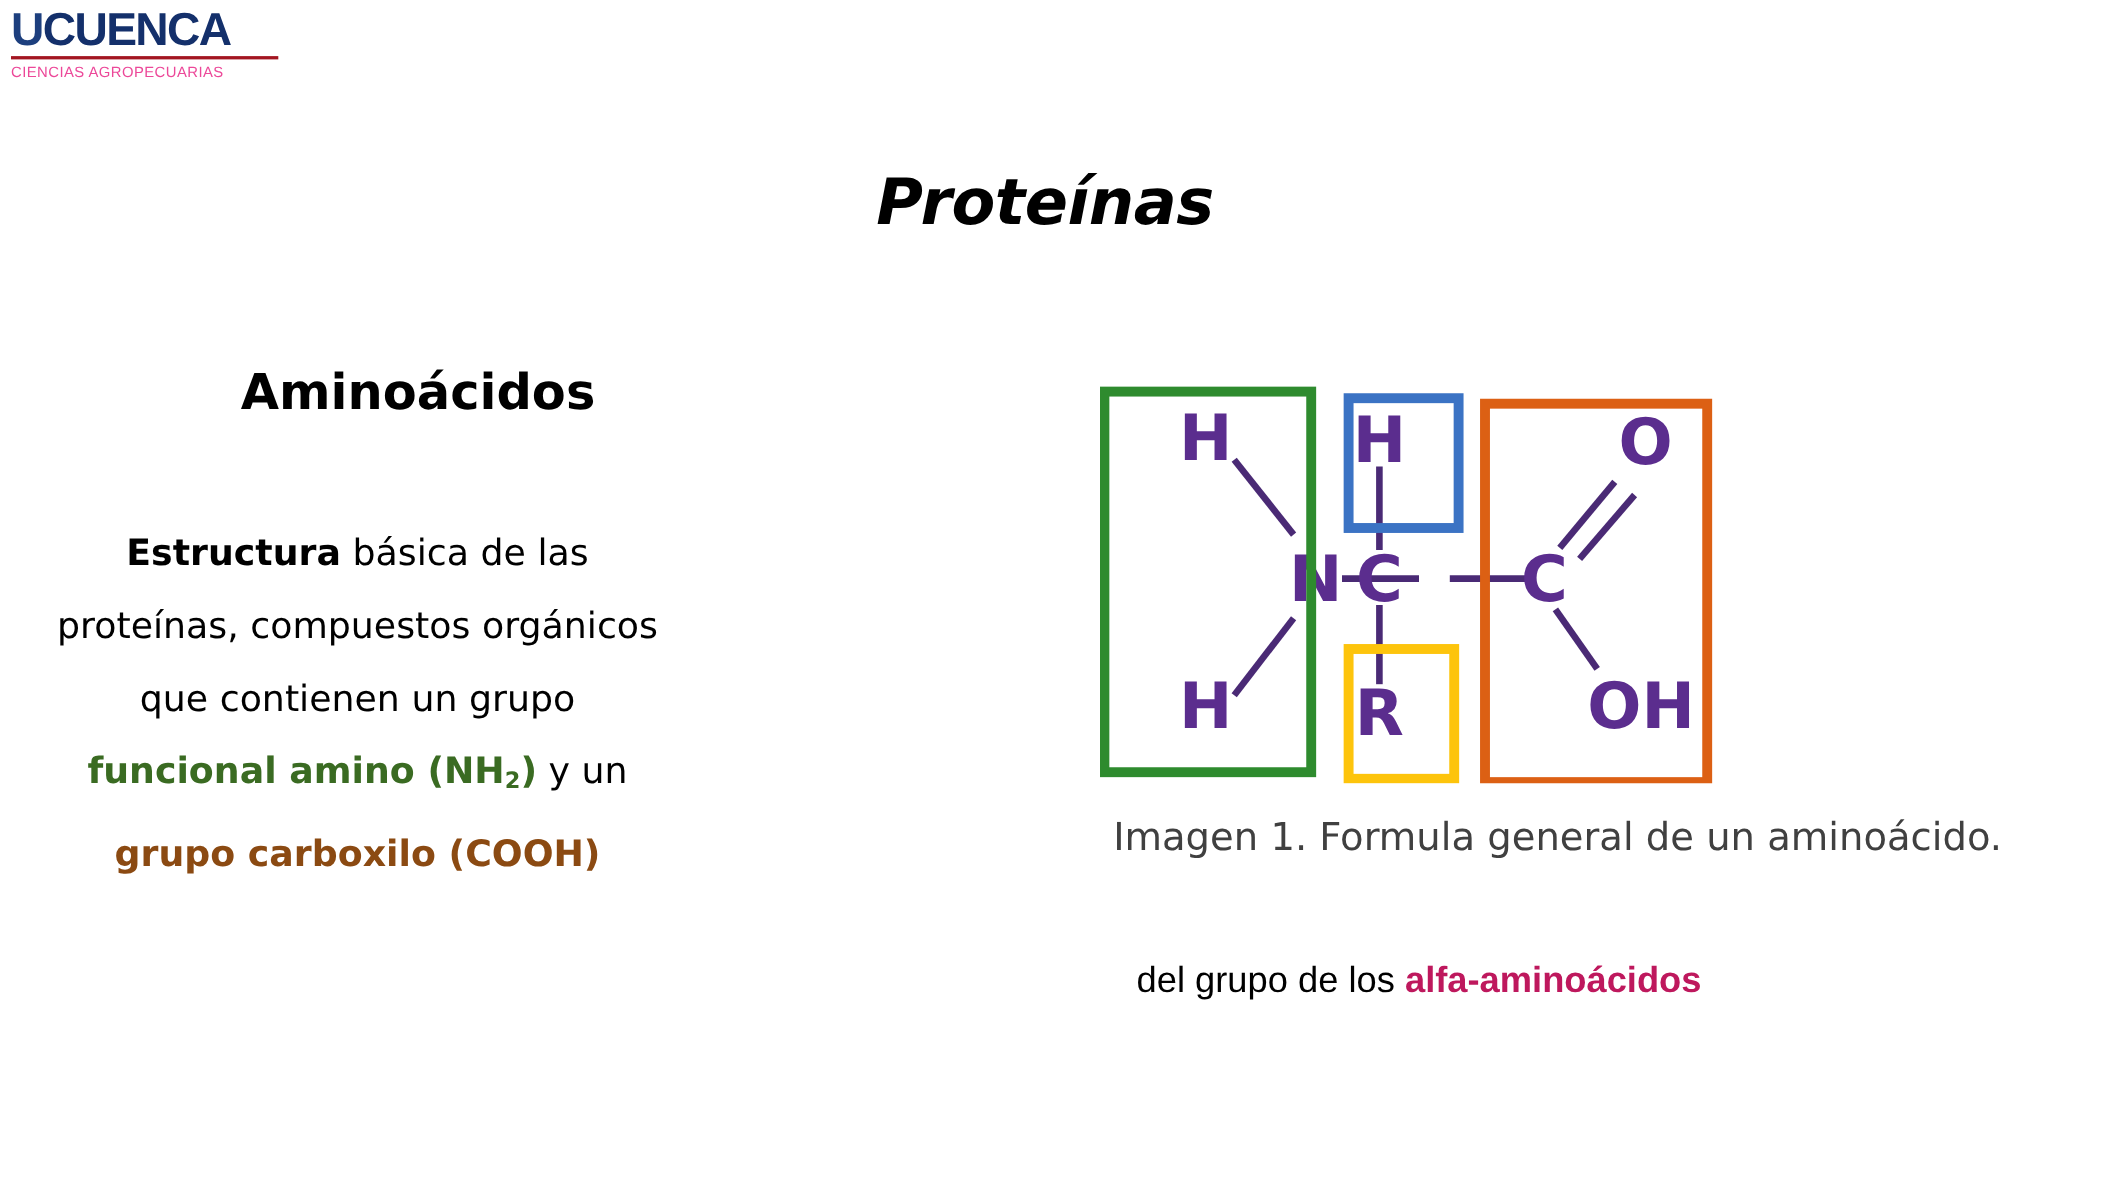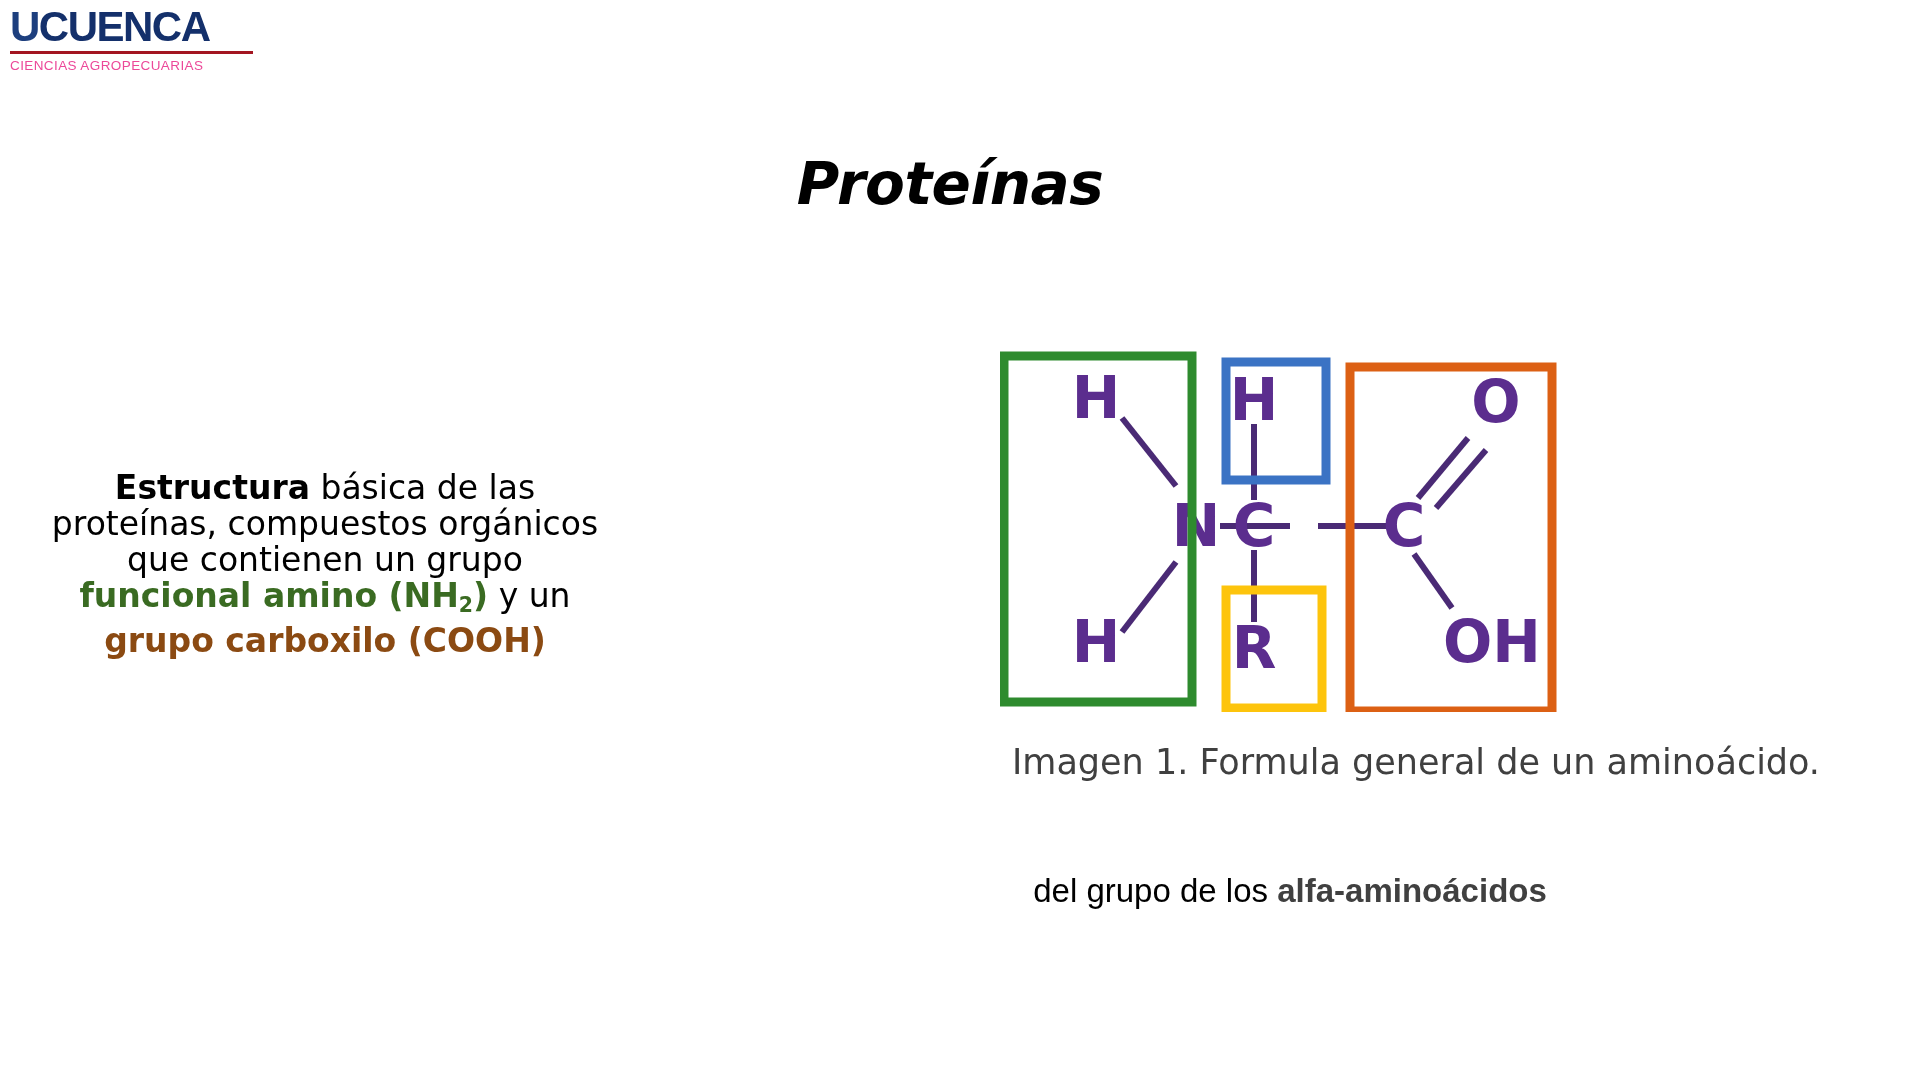--- a/index.html
+++ b/index.html
@@ -83,21 +83,21 @@
 
   
   .body-text {
     position: absolute;
     left: 40px;
     top: 470px;
     width: 570px;
     text-align: center;
     font-family: "DejaVu Sans", sans-serif;
     font-size: 33px;
-    line-height: 36px;
+    line-height: 66px;
     color: #000000;
   }
   .body-text b { font-weight: bold; }
   .txt-green { color: #3a6b22; font-weight: bold; }
   .txt-brown { color: #8b4a12; font-weight: bold; }
   .body-text sub { font-size: 0.62em; vertical-align: -0.22em; }
 
   
   .diagram {
     position: absolute;
@@ -124,35 +124,36 @@
     position: absolute;
     left: 860px;
     top: 822px;
     width: 860px;
     text-align: center;
     font-family: "Liberation Sans", sans-serif;
     font-size: 33px;
     line-height: 46px;
     color: #000000;
   }
-  .note-accent { color: #404040; font-weight: bold; }
+  .note-accent { color: #be185d; font-weight: bold; }
 </style>
 </head>
 <body>
 
 <div class="slide">
 
   <div class="logo">
     <div class="logo-word"><span class="logo-u">U</span><span>CUENCA</span></div>
     <div class="logo-rule"></div>
     <div class="logo-sub">CIENCIAS AGROPECUARIAS</div>
   </div>
 
   <div class="slide-title comic"><span>Proteínas</span></div>
 
+  <div class="section-title comic">Aminoácidos</div>
 
   <div class="body-text"><b>Estructura</b><span> básica de las proteínas, compuestos orgánicos que contienen un grupo </span><span class="txt-green"><span>funcional amino (NH</span><sub>2</sub><span>)</span></span><span> y un </span><span class="txt-brown">grupo carboxilo (COOH)</span></div>
 
   <div class="diagram">
     <svg viewBox="0 0 560 362" xmlns="http://www.w3.org/2000/svg" aria-hidden="true">
 
       <g stroke="#4a2a75" stroke-width="6" stroke-linecap="butt">
         <line x1="122" y1="68" x2="176" y2="136"></line>
         <line x1="176" y1="212" x2="122" y2="282"></line>
         <line x1="220" y1="176" x2="290" y2="176"></line>

